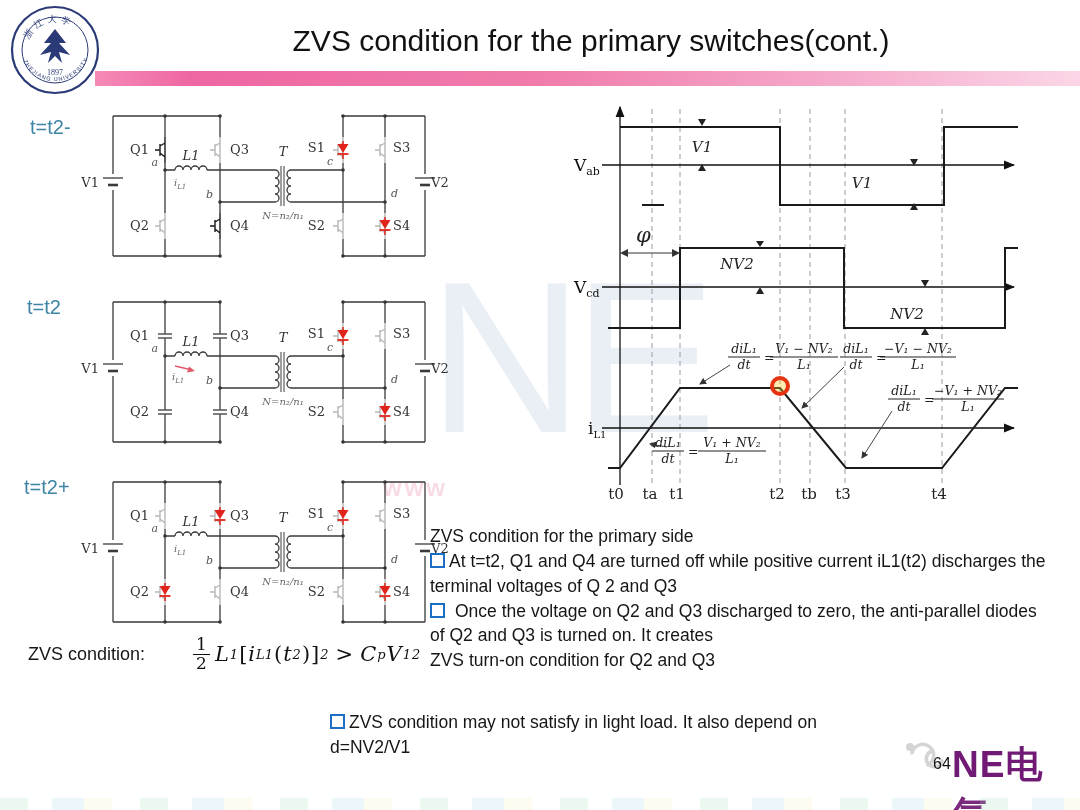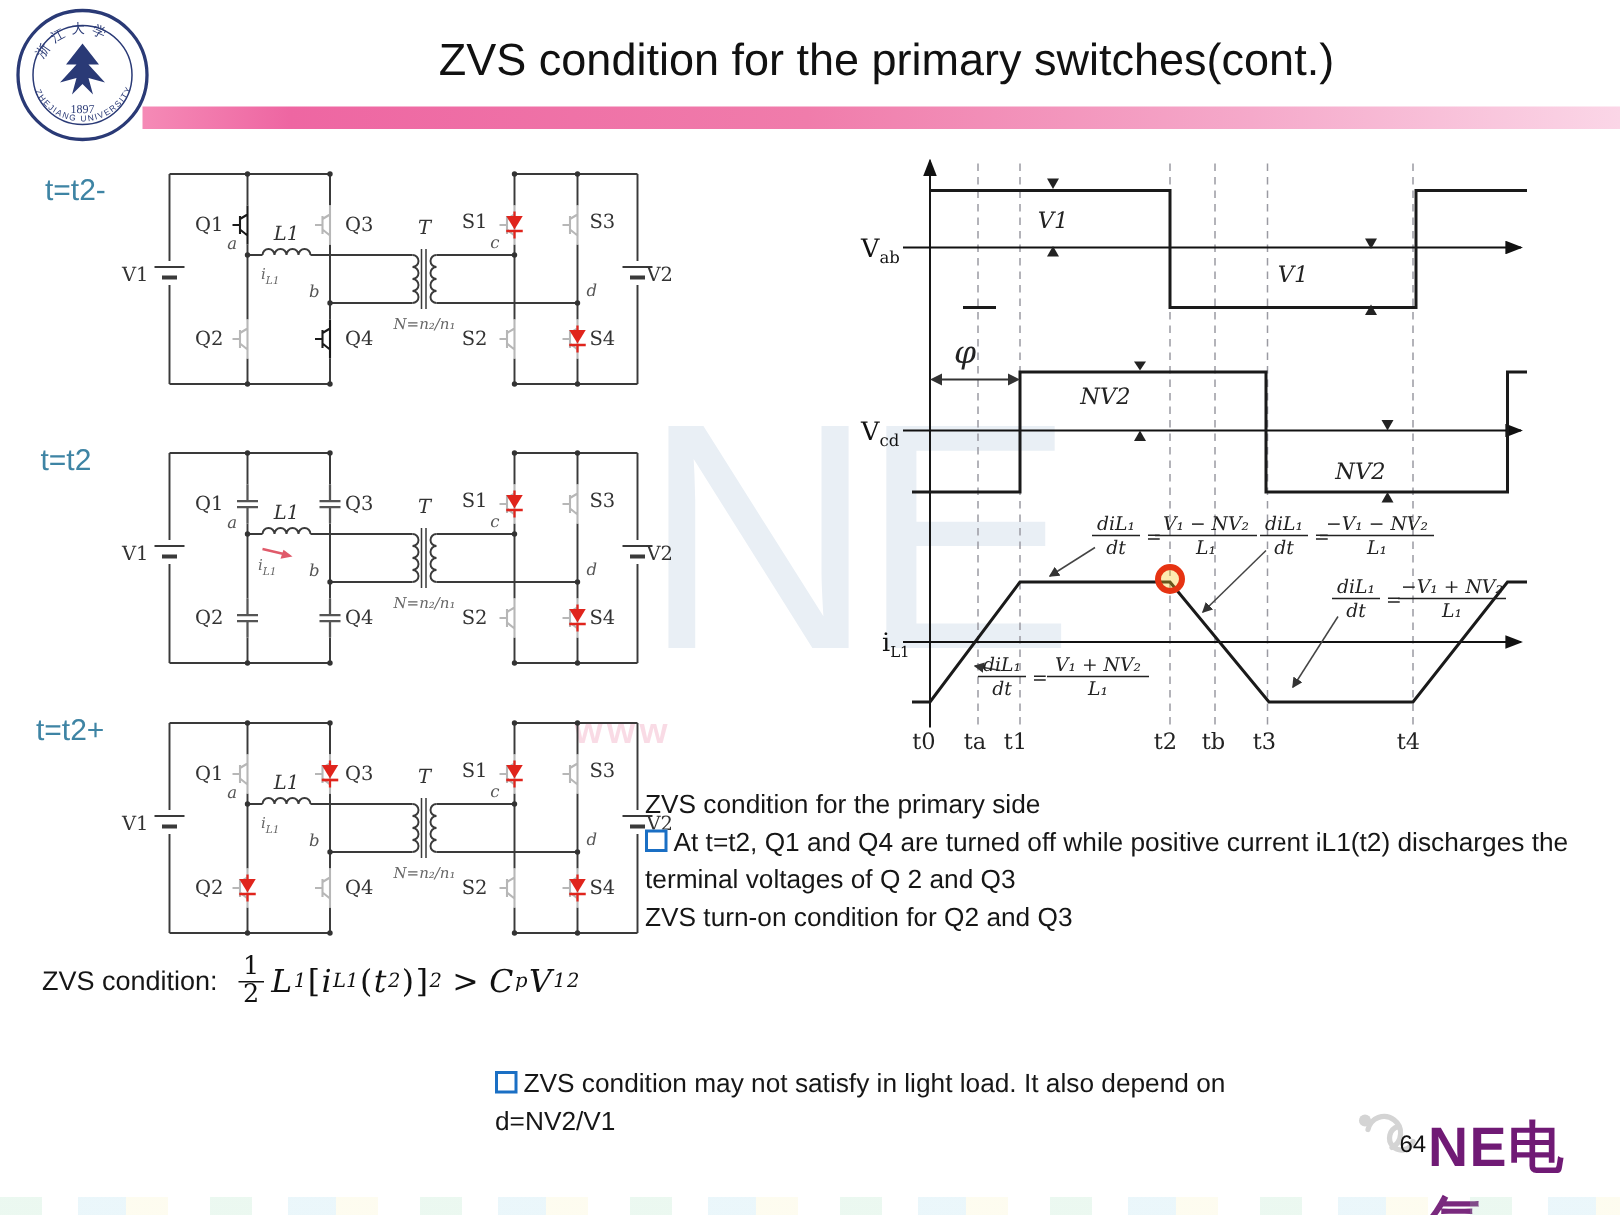--- a/index.html
+++ b/index.html
@@ -24,21 +24,21 @@
   .wv{font:italic 15px "DejaVu Serif",serif;fill:#222;}
   .wt{font:15px "DejaVu Serif",serif;fill:#222;}
   .weq{font:italic 12.5px "DejaVu Serif",serif;fill:#222;}
   .waxl{font:17px "DejaVu Serif",serif;fill:#111;}
   .wphi{font:italic 21px "DejaVu Serif",serif;fill:#222;}
   
   .body-text{font-size:17.5px;line-height:1.42;color:#161616;}
   .bullet{display:inline-block;width:11px;height:11px;border:2.5px solid #1a6fc4;margin-right:4px;position:relative;top:1px;background:#fff;}
   .p0{margin:0;}
   
-  .zvs-row{display:flex;align-items:center;gap:14px;}
+  .zvs-row{display:flex;align-items:center;gap:48px;}
   .zvs-label{font-size:18px;color:#161616;}
   .math{font-family:"DejaVu Serif",serif;font-size:21px;font-style:italic;color:#111;display:inline-flex;align-items:center;gap:1px;}
   .math sub{font-size:13px;font-style:italic;}
   .math sup{font-size:13px;font-style:italic;}
   .math .up{font-style:normal;}
   .frac{display:inline-flex;flex-direction:column;align-items:center;font-style:normal;font-size:17px;line-height:1.05;margin-right:4px;}
   .frac .den{border-top:1.3px solid #111;padding:0 3px;}
   .gtsign{padding:0 6px;font-style:normal;}
   
   .wm-center{left:428px;top:250px;font-size:215px;font-weight:400;line-height:1;color:#e9eff5;letter-spacing:-10px;font-family:"Liberation Sans",sans-serif;}
@@ -399,20 +399,21 @@
       <text class="wt" text-anchor="middle" x="205" y="404">t2</text>
       <text class="wt" text-anchor="middle" x="237" y="404">tb</text>
       <text class="wt" text-anchor="middle" x="271" y="404">t3</text>
       <text class="wt" text-anchor="middle" x="367" y="404">t4</text>
     </g>
   </svg>
 
   <div class="abs body-text" style="left:430px;top:524px;width:618px">
     <p class="p0">ZVS condition for the primary side</p>
     <p class="p0"><span class="bullet"></span><span>At t=t2, Q1 and Q4 are turned off while positive current iL1(t2) discharges the terminal voltages of Q 2 and Q3</span></p>
+    <p class="p0"><span class="bullet" style="margin-right:10px"></span><span>Once the voltage on Q2 and Q3 discharged to zero, the anti-parallel diodes of Q2 and Q3 is turned on. It creates</span></p>
     <p class="p0">ZVS turn-on condition for Q2 and Q3</p>
   </div>
 
   <div class="abs zvs-row" style="left:28px;top:636px">
     <span class="zvs-label">ZVS condition:</span>
     <span class="math">
         <span class="frac">
           <span>1</span>
           <span class="den">2</span>
         </span>

